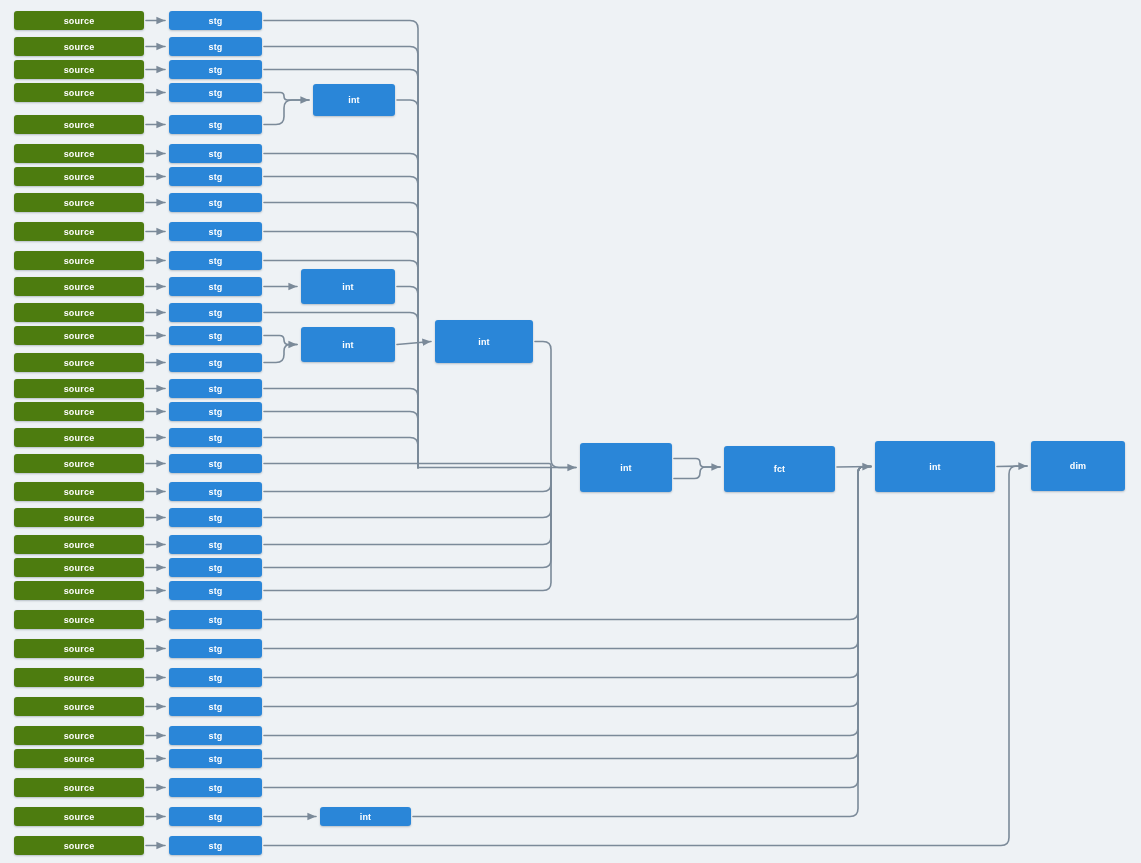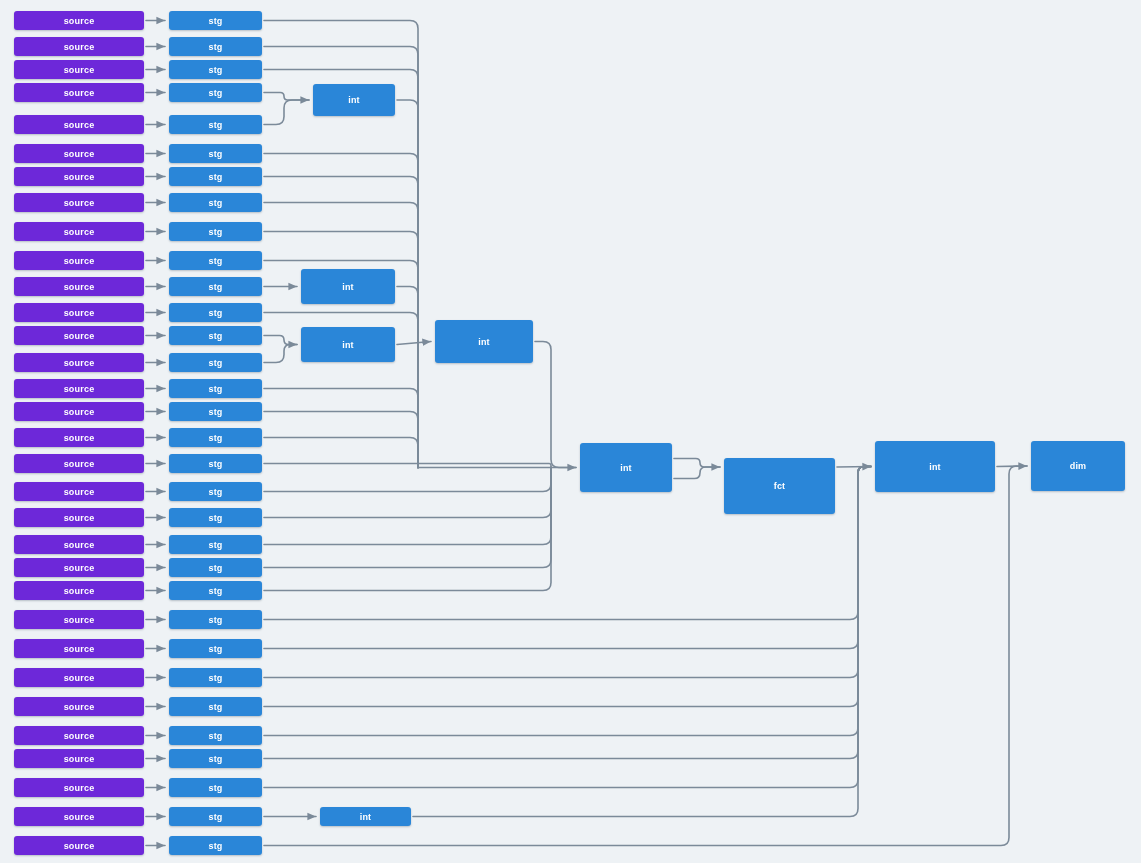--- a/index.html
+++ b/index.html
@@ -17,21 +17,21 @@
     box-sizing:border-box;
     display:flex;align-items:center;justify-content:center;
     color:#ffffff;
     font-size:9px;
     font-weight:bold;
     letter-spacing:.2px;
     border-radius:3px;
     box-shadow:0 1px 2px rgba(40,60,80,.28);
     user-select:none;
   }
-  .node.source{background:#6d28d9;}
+  .node.source{background:#4d7c0f;}
   .node.stg,.node.int,.node.fct,.node.dim{background:#2a86d8;}
   .node-label{pointer-events:none;}
 </style>
 </head>
 <body>
 
 <div id="canvas">
   <svg id="edges" viewBox="0 0 1141 863" xmlns="http://www.w3.org/2000/svg">
     <defs>
       <marker id="ah" viewBox="0 0 10 10" refX="9" refY="5" markerWidth="6" markerHeight="6" orient="auto-start-reverse">
@@ -316,21 +316,21 @@
       </div>
       <div class="node int" style="left: 301px; top: 327px; width: 94px; height: 35px;">
         <span class="node-label">int</span>
       </div>
       <div class="node int" style="left: 435px; top: 320px; width: 98px; height: 43px;">
         <span class="node-label">int</span>
       </div>
       <div class="node int" style="left: 580px; top: 443px; width: 92px; height: 49px;">
         <span class="node-label">int</span>
       </div>
-      <div class="node fct" style="left: 724px; top: 458px; width: 111px; height: 56px;">
+      <div class="node fct" style="left: 724px; top: 446px; width: 111px; height: 46px;">
         <span class="node-label">fct</span>
       </div>
       <div class="node int" style="left: 875px; top: 441px; width: 120px; height: 51px;">
         <span class="node-label">int</span>
       </div>
       <div class="node dim" style="left: 1031px; top: 441px; width: 94px; height: 50px;">
         <span class="node-label">dim</span>
       </div>
       <div class="node int" style="left: 320px; top: 807px; width: 91px; height: 19px;">
         <span class="node-label">int</span>

